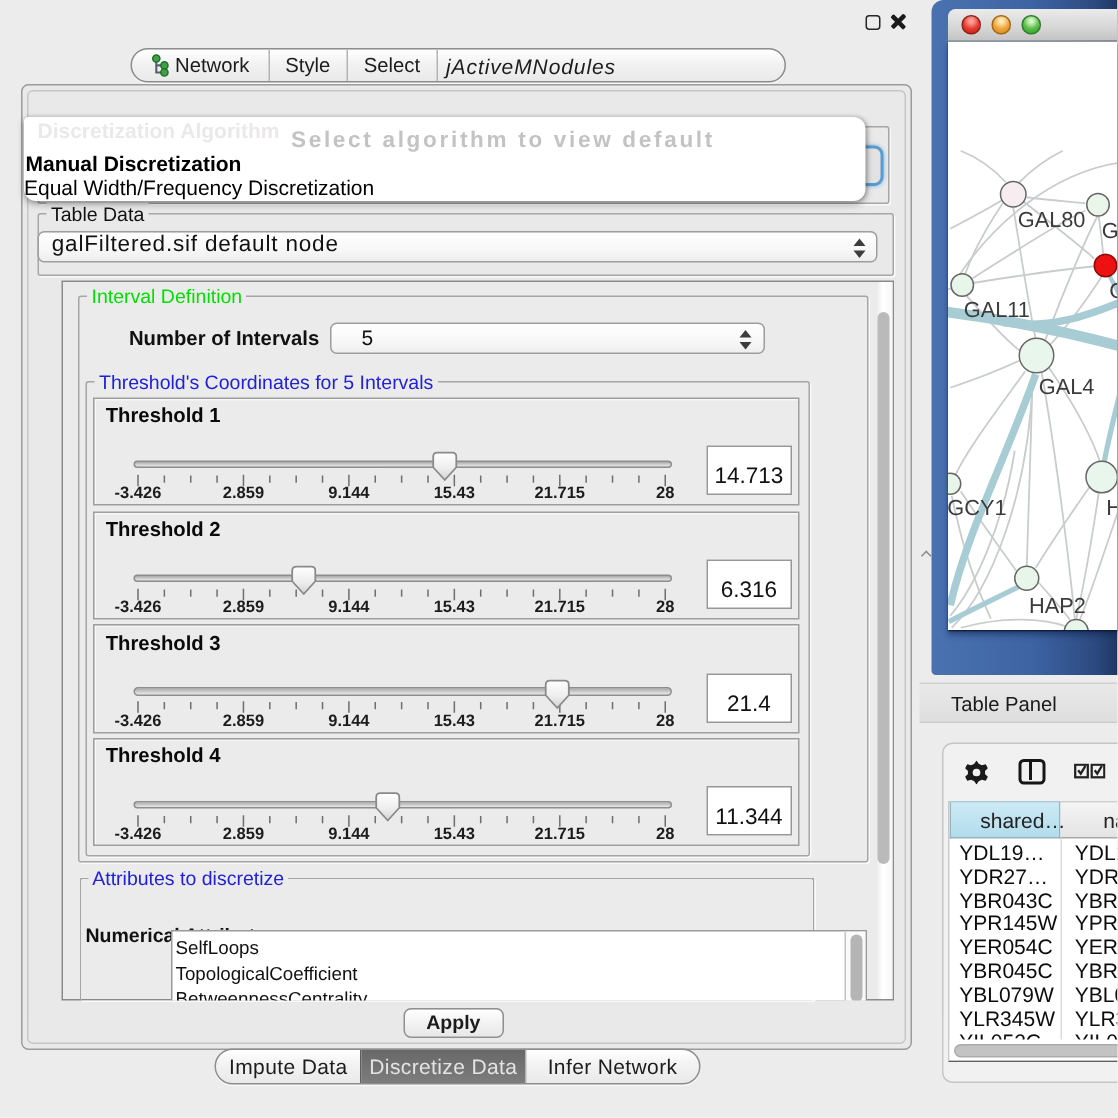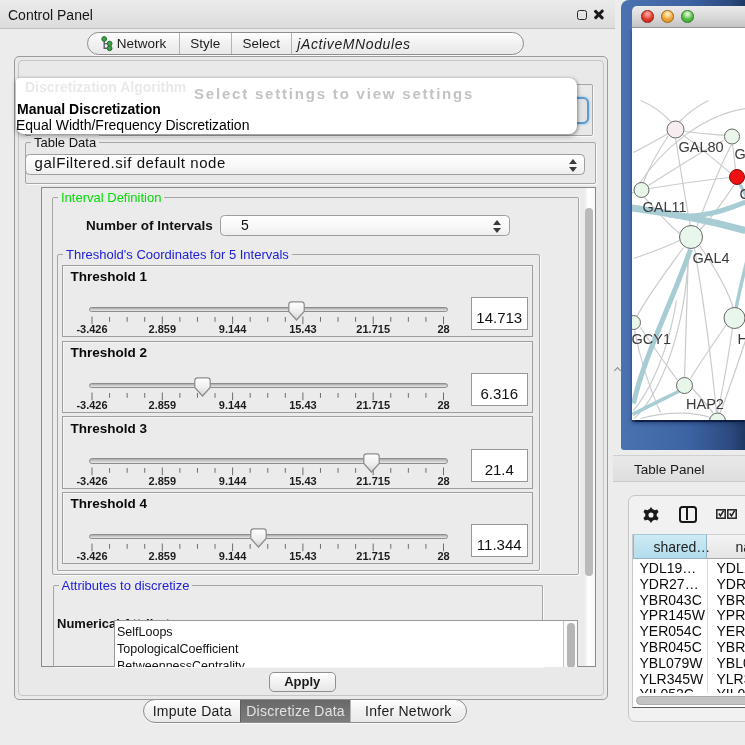--- a/index.html
+++ b/index.html
@@ -74,23 +74,20 @@
 
 .nlab { font-size:14.5px; fill:#3b3b3b; font-family:"Liberation Sans",sans-serif; }
 
 
 .trow { position:absolute; font-size:14px; color:#0c0c0c; }
 </style>
 </head>
 <body>
 <div id="app">
 
-  <div id="titlebar" class="abs">
-      <span class="t">Control Panel</span>
-    </div>
   <div id="winbox" class="abs"></div>
   <div class="xbar" style="transform:rotate(45deg);"></div>
   <div class="xbar" style="transform:rotate(-45deg);"></div>
 
   <div id="pouter" class="abs"></div>
   <div id="pinner" class="abs"></div>
 
   <div id="tabtop" class="seg">
     <div style="width:91px;">
       <svg width="12" height="17" viewBox="0 0 12 17" style="margin-right:4px;">
@@ -247,21 +244,21 @@
   <div id="applybtn" class="abs">Apply</div>
 
   <div id="tabbot" class="seg">
     <div style="width:97px;">Impute Data</div>
     <div class="sel" style="width:110px;">Discretize Data</div>
     <div style="width:117px;">Infer Network</div>
   </div>
 
   <div id="popup" class="abs">
     <div class="abs" style="left:9.5px; top:1.5px; font-weight:bold; font-size:14px; color:rgba(90,80,80,.13);">Discretization Algorithm</div>
-    <div class="abs" style="left:178.5px; top:7.5px; font-size:15px; font-weight:bold; letter-spacing:1.8px; color:#c3c3c3;">Select settings to view settings</div>
+    <div class="abs" style="left:178.5px; top:7.5px; font-size:15px; font-weight:bold; letter-spacing:1.8px; color:#c3c3c3;">Select algorithm to view default</div>
     <div class="abs" style="left:1.5px; top:23.5px; font-weight:bold; font-size:14px; color:#000;">Manual Discretization</div>
     <div class="abs" style="left:0.5px; top:39px; font-size:14px; color:#000;">Equal Width/Frequency Discretization</div>
   </div>
 
   <div class="abs" style="left:614.5px; top:368px; width:5px; height:5px; border-left:1.2px solid #8a8a8a; border-top:1.2px solid #8a8a8a; transform:rotate(45deg);"></div>
 
   <div class="abs" style="left:621px; top:0; width:124px; height:450px; border-radius:8px 0 0 3px;
        background:linear-gradient(to right,#4a72b0,#3d63a3 55%,#2c4a80 88%,#1e3864);"></div>
   <div class="abs" style="left:631.5px; top:6px; width:113.5px; height:21.5px; border-radius:5px 0 0 0;
        background:linear-gradient(#ebebeb,#d6d6d6 60%,#c3c3c3); border-bottom:1px solid #999;"></div>

